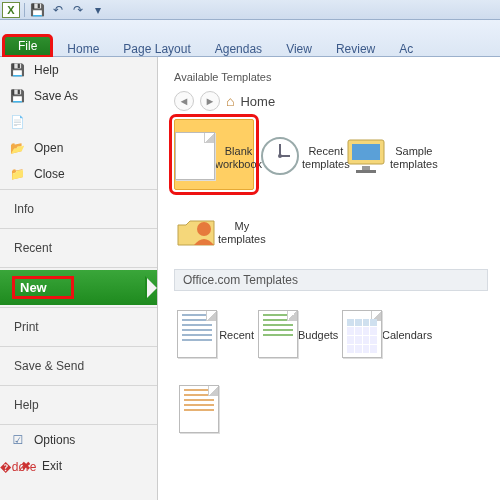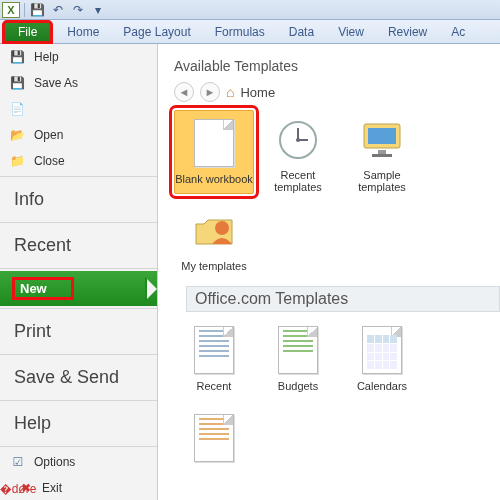--- a/index.html
+++ b/index.html
@@ -5,57 +5,57 @@
   * { box-sizing: border-box; margin: 0; padding: 0; font-family: "Segoe UI", Tahoma, sans-serif; }
   body { width: 500px; height: 500px; overflow: hidden; background: #fff; font-size: 12px; color: #333; }
 
   
   .qat { height: 20px; background: linear-gradient(#dfe9f5,#cfdcee); border-bottom: 1px solid #9bb0cc; display: flex; align-items: center; padding: 0 2px; gap: 2px; }
   .qat .xl { width: 18px; height: 16px; background: #fff; border:1px solid #6e8f3f; display:flex; align-items:center; justify-content:center; color:#3f7b1e; font-weight:bold; font-size:11px; }
   .qat .qbtn { width: 18px; height: 16px; display:flex; align-items:center; justify-content:center; color:#3b5a82; }
   .qat .sep { width:1px; height:14px; background:#9bb0cc; margin:0 2px; }
 
   
-  .ribbon { height: 24px; background: linear-gradient(#eaf1fb,#dbe6f4); border-bottom: 1px solid #9bb0cc; display:flex; align-items:flex-start; }
+  .ribbon { height: 37px; background: linear-gradient(#eaf1fb,#dbe6f4); border-bottom: 1px solid #9bb0cc; display:flex; align-items:flex-end; }
   .file-tab { background: linear-gradient(#2f8f2f,#1e7a1e); color:#fff; padding: 3px 14px; font-size:12px; border-top-left-radius:3px; border-top-right-radius:3px; margin:2px 4px 0 4px; position:relative; }
   .tab { padding: 5px 12px 0 12px; color:#3c5a8a; font-size:12px; }
   .hl-red { outline: 3px solid #e11; outline-offset: -1px; }
 
   
   .main { display:flex; height: calc(500px - 44px); }
   .side { width: 158px; background: #f3f3f3; border-right: 1px solid #ccc; position:relative; }
   .content { flex:1; background:#fff; padding: 14px 12px 0 16px; position:relative; }
 
   
   .side-sm { padding: 5px 8px 5px 10px; display:flex; align-items:center; gap:8px; color:#333; font-size:12px; }
   .side-sm .ic { width:16px; height:16px; display:flex; align-items:center; justify-content:center; }
-  .side-big { padding: 10px 14px; font-size:18px; color:#444; }
+  .side-big { padding: 10px 14px; font-size:12px; color:#444; }
   .side-sep { height:1px; background:#d6d6d6; margin: 2px 0; }
 
   .side-new { background: linear-gradient(#3aa63a,#1e8a1e); color:#fff; padding: 8px 14px; font-size:13px; margin: 0 0 0 0; position:relative; }
   .side-new::after { content:""; position:absolute; right:-10px; top:50%; margin-top:-10px; border:10px solid transparent; border-left-color:#f3f3f3; }
   .side-new::before { content:""; position:absolute; right:-12px; top:50%; margin-top:-12px; border:12px solid transparent; border-left-color:#1e8a1e; }
   .new-wrap { outline:3px solid #e11; outline-offset:-1px; width:58px;font-weight:bold; }
 
   
-  .avail-title { font-size:14px; color:#555; margin-bottom:8px; }
+  .avail-title { font-size:11px; color:#555; margin-bottom:8px; }
   .nav-row { display:flex; align-items:center; gap:6px; margin-bottom:8px; color:#555; }
   .nav-btn { width:20px; height:20px; border:1px solid #ccc; border-radius:50%; display:flex; align-items:center; justify-content:center; background:#fafafa; color:#888; font-size:11px; }
   .home-ic { color:#b97a29; font-size:14px; }
   .nav-label { font-size:13px; color:#444; }
 
   .tpl-grid { display:flex; gap:4px; flex-wrap:wrap; }
-  .tpl { width:80px; height:84px; display:flex; flex-direction:column; align-items:center; justify-content:flex-start; padding-top:6px; text-align:center; }
+  .tpl { width:80px; height:71px; display:flex; flex-direction:row; align-items:center; justify-content:flex-start; padding-top:6px; text-align:center; }
   .tpl .thumb { width:50px; height:52px; display:flex; align-items:center; justify-content:center; margin-bottom:4px; position:relative; }
   .tpl .lbl { font-size:11px; line-height:1.15; color:#333; }
 
   .tpl.sel { background:#ffcf63; border:1px solid #e6a935; border-radius:2px; }
   .blank-hl { outline:3px solid #e11; outline-offset:2px; }
 
-  .section-title { background:#eef1f4; border:1px solid #d6dbe1; padding:3px 8px; font-size:16px; color:#555; margin:4px 0 6px 12px; width:100%; }
+  .section-title { background:#eef1f4; border:1px solid #d6dbe1; padding:3px 8px; font-size:12px; color:#555; margin:4px 0 6px 0; width:100%; }
 
   .page { width:40px; height:48px; background:#fff; border:1px solid #bbb; box-shadow:1px 1px 0 #ddd; position:relative; }
   .page .fold { position:absolute; right:0; top:0; width:10px; height:10px; background:linear-gradient(135deg,#fff 50%,#ccc 50%); border-left:1px solid #ccc; border-bottom:1px solid #ccc; }
   .lines span { display:block; height:2px; background:#9fb7cf; margin:3px 4px; }
   .lines.green span { background:#8fc27a; }
   .lines.orange span { background:#e6b173; }
 
   svg { display:block; }
 </style>
 </head>
@@ -67,22 +67,21 @@
   <div class="qbtn">💾</div>
   <div class="qbtn">↶</div>
   <div class="qbtn">↷</div>
   <div class="qbtn">▾</div>
 </div>
 
 <div class="ribbon">
   <div class="file-tab hl-red">File</div>
   <div class="tab">Home</div>
   <div class="tab">Page Layout</div>
-  <div class="tab">Formulas</div>
-  <div class="tab">Data</div>
+  <div class="tab">Agendas</div>
   <div class="tab">View</div>
   <div class="tab">Review</div>
   <div class="tab">Ac</div>
 </div>
 
 <div class="main">
 
   <div class="side">
     <div class="side-sm">
       <span class="ic">💾</span>

